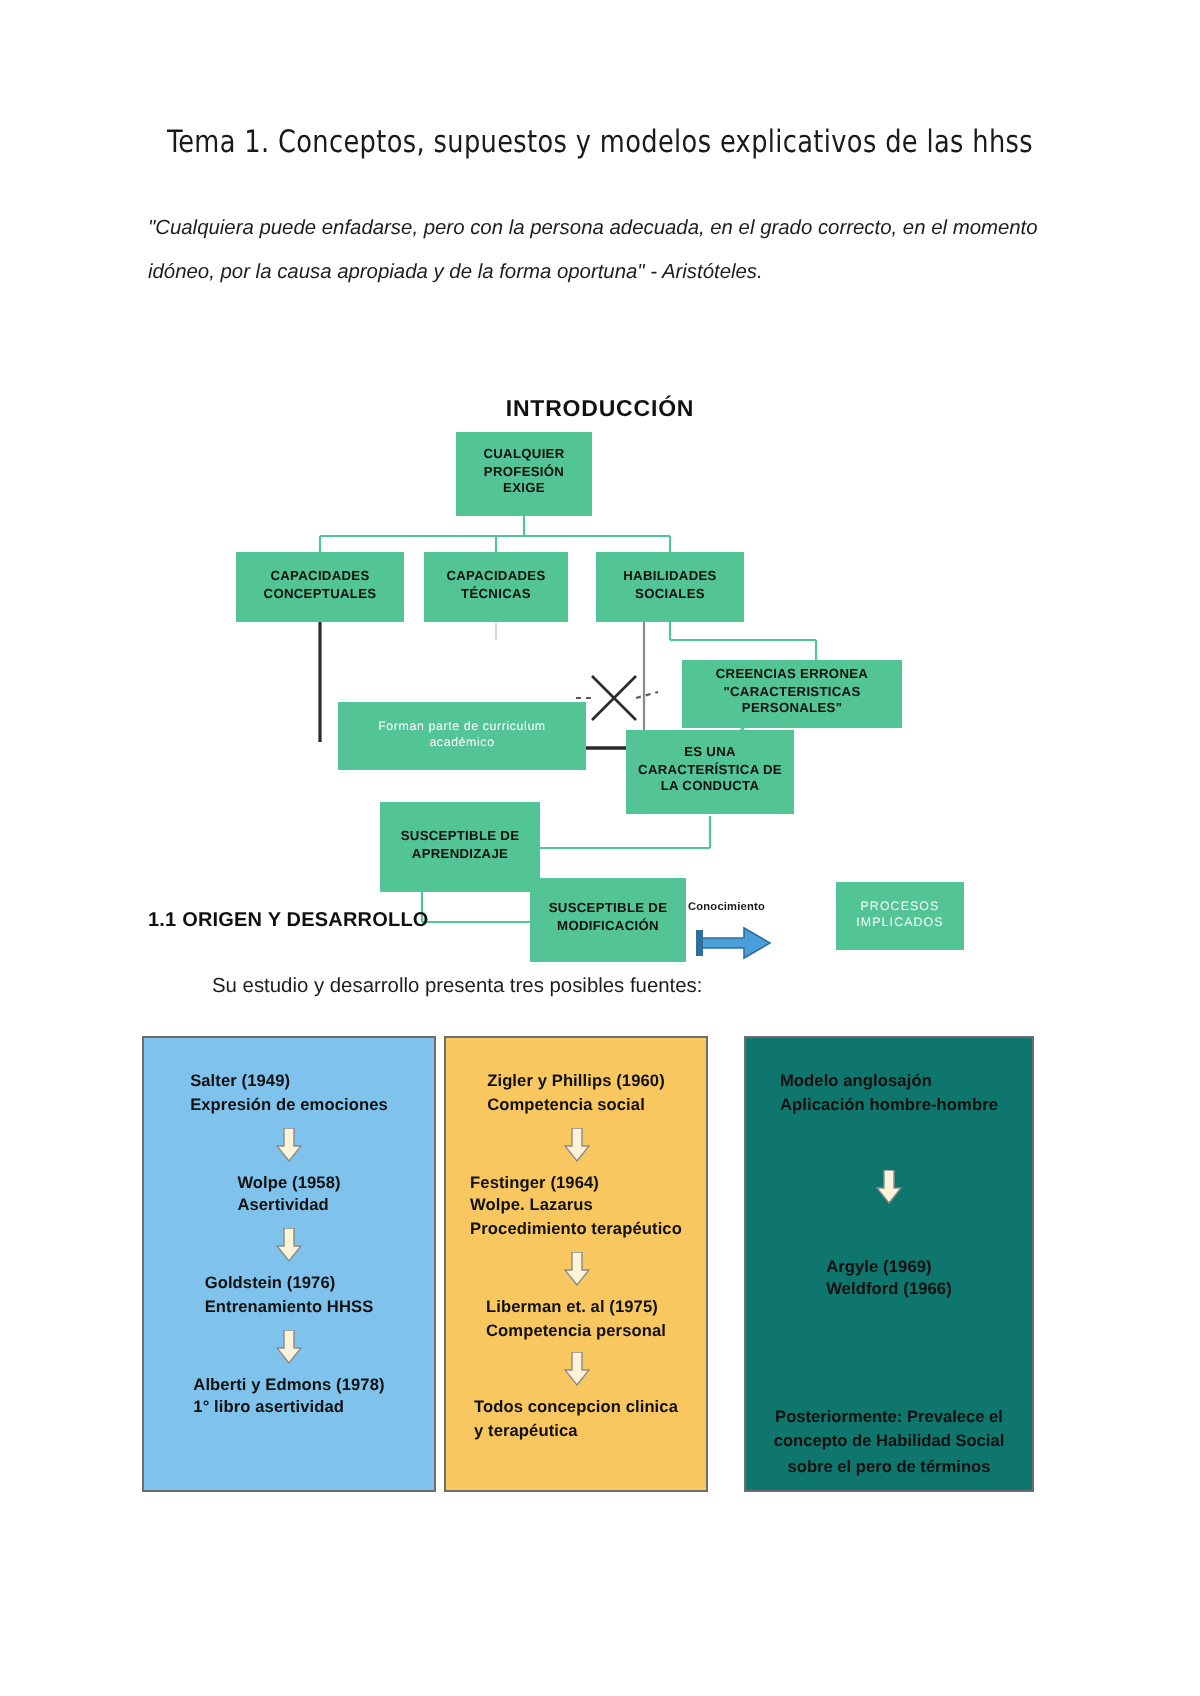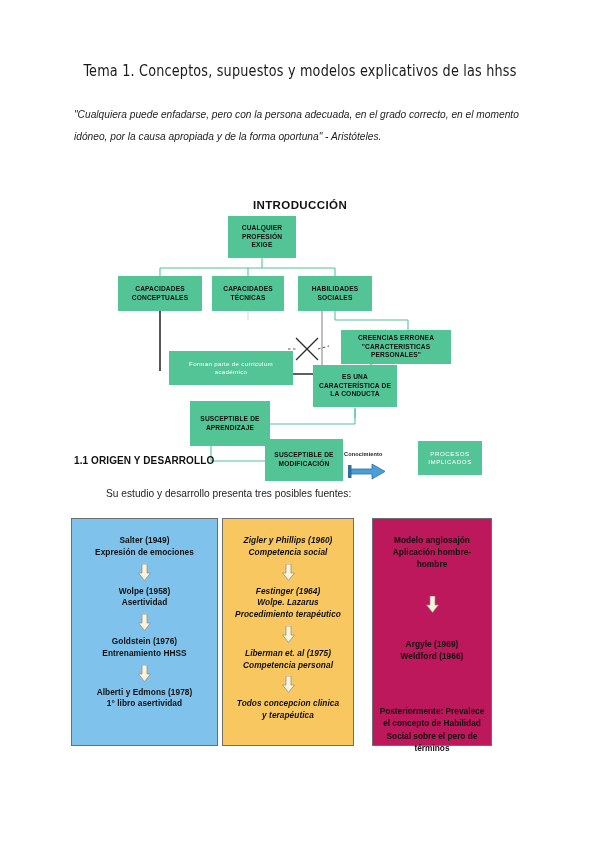--- a/index.html
+++ b/index.html
@@ -133,25 +133,24 @@
     top: 0;
     height: 228px;
     box-sizing: border-box;
     border: 1px solid #6e6e6e;
     padding: 16px 6px 6px 6px;
     display: flex;
     flex-direction: column;
     align-items: center;
   }
   .src-box.blue   { left: 71px;  width: 147px; background: #7fc3ec; }
-  .src-box.amber  { left: 222px; width: 132px; background: #f8c75f; font-style: italic; }
-  .src-box.green  { left: 372px; width: 120px; background: #be185d; gap: 21px; }
+  .src-box.amber  { left: 222px; width: 132px; background: #f8c75f; }
+  .src-box.green  { left: 372px; width: 145px; background: #0f766e; gap: 21px; }
 
   .src-entry {
-    text-align: center;
     font-size: 8.3px;
     font-weight: bold;
     line-height: 1.42;
     color: #101010;
     letter-spacing: 0.05px;
   }
   .src-entry .ln { display: block; }
   .arrow-down {
     width: 13px;
     height: 17px;

